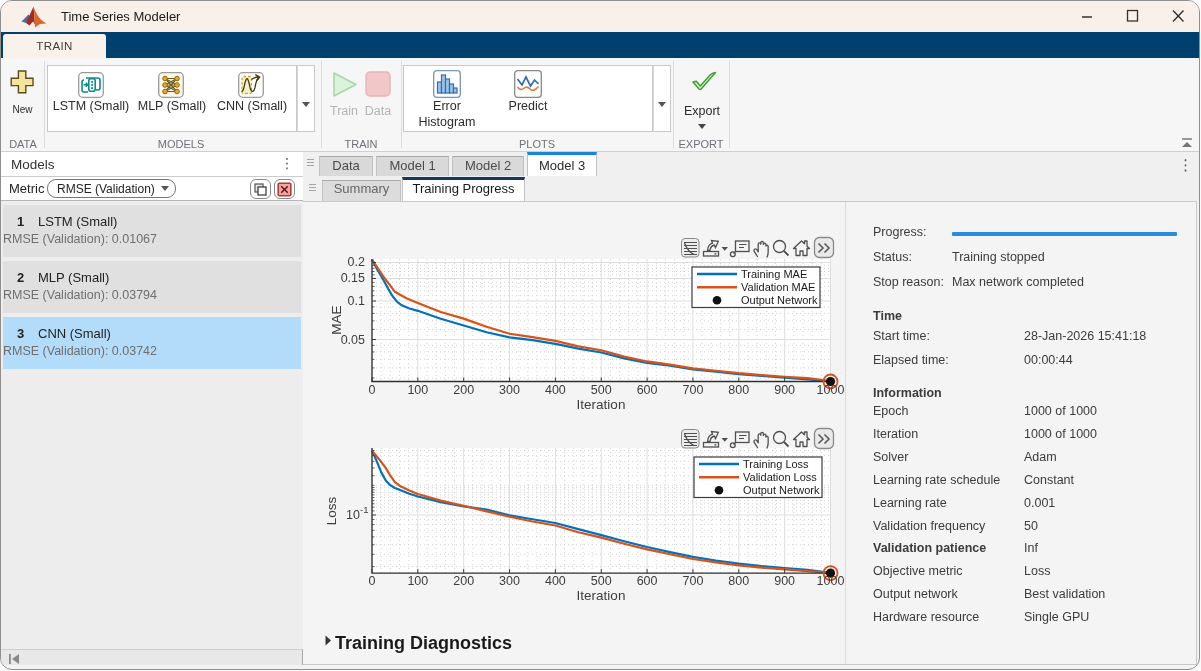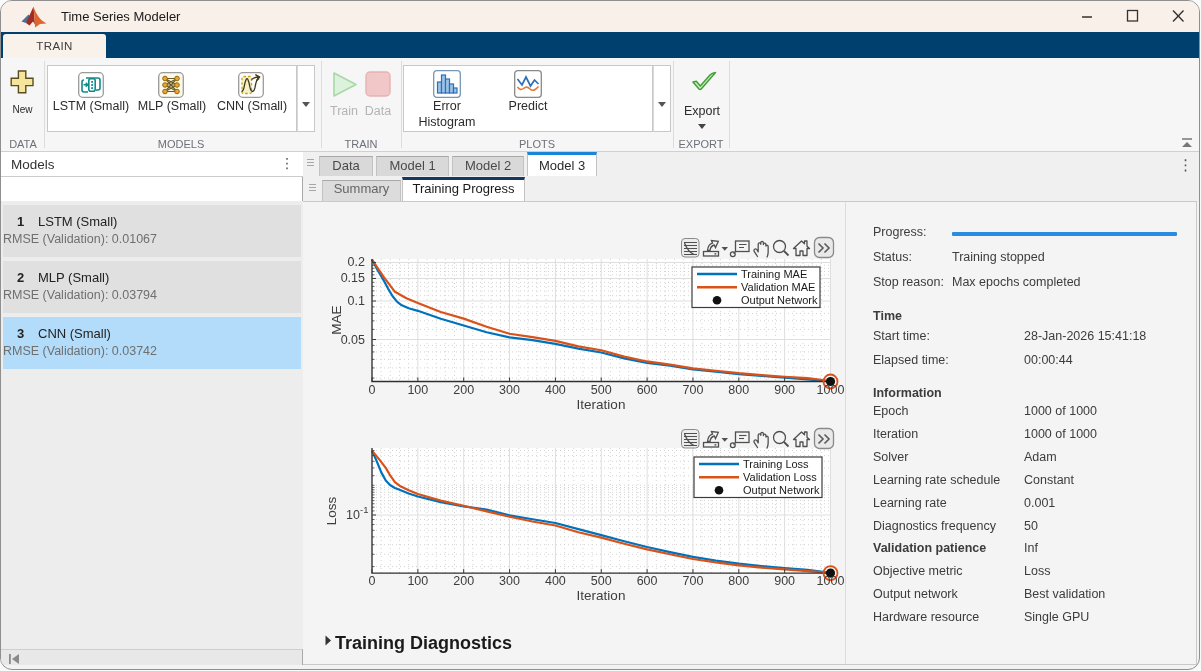--- a/index.html
+++ b/index.html
@@ -489,38 +489,38 @@
 <text x="439" y="267" class="leg">Training Loss</text>
 <text x="439" y="280.3" class="leg">Validation Loss</text>
 <text x="439" y="293.3" class="leg">Output Network</text>
 </svg></div>
  <div class="abs" style="left:844px;top:201px;width:1px;height:462px;background:#dcdcdc"></div>
  <div class="abs" id="infotext" style="left:0;top:0">
  <div style="position:absolute;left:872px;top:224.0px;font-weight:normal">Progress:</div>
 <div style="position:absolute;left:872px;top:249.0px;font-weight:normal">Status:</div>
 <div style="position:absolute;left:951px;top:249.0px">Training stopped</div>
 <div style="position:absolute;left:872px;top:273.5px;font-weight:normal">Stop reason:</div>
-<div style="position:absolute;left:951px;top:273.5px">Max epochs completed</div>
+<div style="position:absolute;left:951px;top:273.5px">Max network completed</div>
 <div style="position:absolute;left:872px;top:308.0px;font-weight:bold">Time</div>
 <div style="position:absolute;left:872px;top:328.0px;font-weight:normal">Start time:</div>
 <div style="position:absolute;left:1023px;top:328.0px">28-Jan-2026 15:41:18</div>
 <div style="position:absolute;left:872px;top:351.5px;font-weight:normal">Elapsed time:</div>
 <div style="position:absolute;left:1023px;top:351.5px">00:00:44</div>
 <div style="position:absolute;left:872px;top:384.5px;font-weight:bold">Information</div>
 <div style="position:absolute;left:872px;top:403.3px;font-weight:normal">Epoch</div>
 <div style="position:absolute;left:1023px;top:403.3px">1000 of 1000</div>
 <div style="position:absolute;left:872px;top:426.2px;font-weight:normal">Iteration</div>
 <div style="position:absolute;left:1023px;top:426.2px">1000 of 1000</div>
 <div style="position:absolute;left:872px;top:449.0px;font-weight:normal">Solver</div>
 <div style="position:absolute;left:1023px;top:449.0px">Adam</div>
 <div style="position:absolute;left:872px;top:471.9px;font-weight:normal">Learning rate schedule</div>
 <div style="position:absolute;left:1023px;top:471.9px">Constant</div>
 <div style="position:absolute;left:872px;top:494.7px;font-weight:normal">Learning rate</div>
 <div style="position:absolute;left:1023px;top:494.7px">0.001</div>
-<div style="position:absolute;left:872px;top:517.5px;font-weight:normal">Diagnostics frequency</div>
+<div style="position:absolute;left:872px;top:517.5px;font-weight:normal">Validation frequency</div>
 <div style="position:absolute;left:1023px;top:517.5px">50</div>
 <div style="position:absolute;left:872px;top:540.4px;font-weight:bold">Validation patience</div>
 <div style="position:absolute;left:1023px;top:540.4px">Inf</div>
 <div style="position:absolute;left:872px;top:563.2px;font-weight:normal">Objective metric</div>
 <div style="position:absolute;left:1023px;top:563.2px">Loss</div>
 <div style="position:absolute;left:872px;top:586.1px;font-weight:normal">Output network</div>
 <div style="position:absolute;left:1023px;top:586.1px">Best validation</div>
 <div style="position:absolute;left:872px;top:609.0px;font-weight:normal">Hardware resource</div>
 <div style="position:absolute;left:1023px;top:609.0px">Single GPU</div>
  <div style="position:absolute;left:951px;top:230.5px;width:225px;height:4.5px;background:#2a8ce0;border-radius:1px"></div>
@@ -528,20 +528,36 @@
  <svg class="abs" style="left:323px;top:634px" width="8" height="11" viewBox="0 0 8 11">
       <path d="M1.5 0.5 L7 5.5 L1.5 10.5 Z" fill="#333"></path>
     </svg>
  <div class="abs" style="left:334px;top:632px;font-size:18px;font-weight:bold;color:#1a1a1a">Training Diagnostics</div>
 
  <div class="abs" id="lpanel"></div>
  <div class="abs" id="lhead">
       <span style="position:absolute;left:10px;top:5px;font-size:13.5px;color:#333">Models</span>
    <span style="position:absolute;left:279px;top:3px;font-size:14px;color:#555">⋮</span>
     </div>
+ <div class="abs" id="metricrow">
+   <span style="position:absolute;left:8px;top:4px;font-size:13px;color:#222">Metric</span>
+   <span style="position:absolute;left:46px;top:2px;width:129px;height:19px;border:1px solid #767676;border-radius:9px;background:#fff"></span>
+   <span style="position:absolute;left:56px;top:5px;font-size:12px;color:#222">RMSE (Validation)</span>
+   <span class="caret" style="left:160px;top:9px"></span>
+   <span style="position:absolute;left:249px;top:2px;width:21px;height:20px;border:1.4px solid #888;border-radius:6px;background:#fff"></span>
+   <svg style="position:absolute;left:252px;top:5px" width="15" height="15" viewBox="0 0 15 15">
+     <rect x="2" y="2" width="8" height="8" fill="#e6e6e6" stroke="#555" stroke-width="1.2"></rect>
+     <rect x="5" y="5" width="8" height="8" fill="#fff" stroke="#333" stroke-width="1.2"></rect>
+   </svg>
+   <span style="position:absolute;left:273px;top:2px;width:21px;height:20px;border:1.4px solid #888;border-radius:6px;background:#fff"></span>
+   <svg style="position:absolute;left:276px;top:5px" width="15" height="15" viewBox="0 0 15 15">
+     <rect x="1.2" y="1.2" width="12.6" height="12.6" rx="1" fill="#f0a5a5" stroke="#b03a3a" stroke-width="1.6"></rect>
+     <path d="M4.2 4.2 L10.8 10.8 M10.8 4.2 L4.2 10.8" stroke="#5a1010" stroke-width="1.4"></path>
+   </svg>
+ </div>
  <div class="abs" id="mlist">
    <div class="mitem" style="top:4px">
         <span class="mnum">1</span>
         <span class="mname">LSTM (Small)</span>
         <span class="mrmse">RMSE (Validation): 0.01067</span>
       </div>
    <div class="mitem" style="top:60px">
         <span class="mnum">2</span>
         <span class="mname">MLP (Small)</span>
         <span class="mrmse">RMSE (Validation): 0.03794</span>

